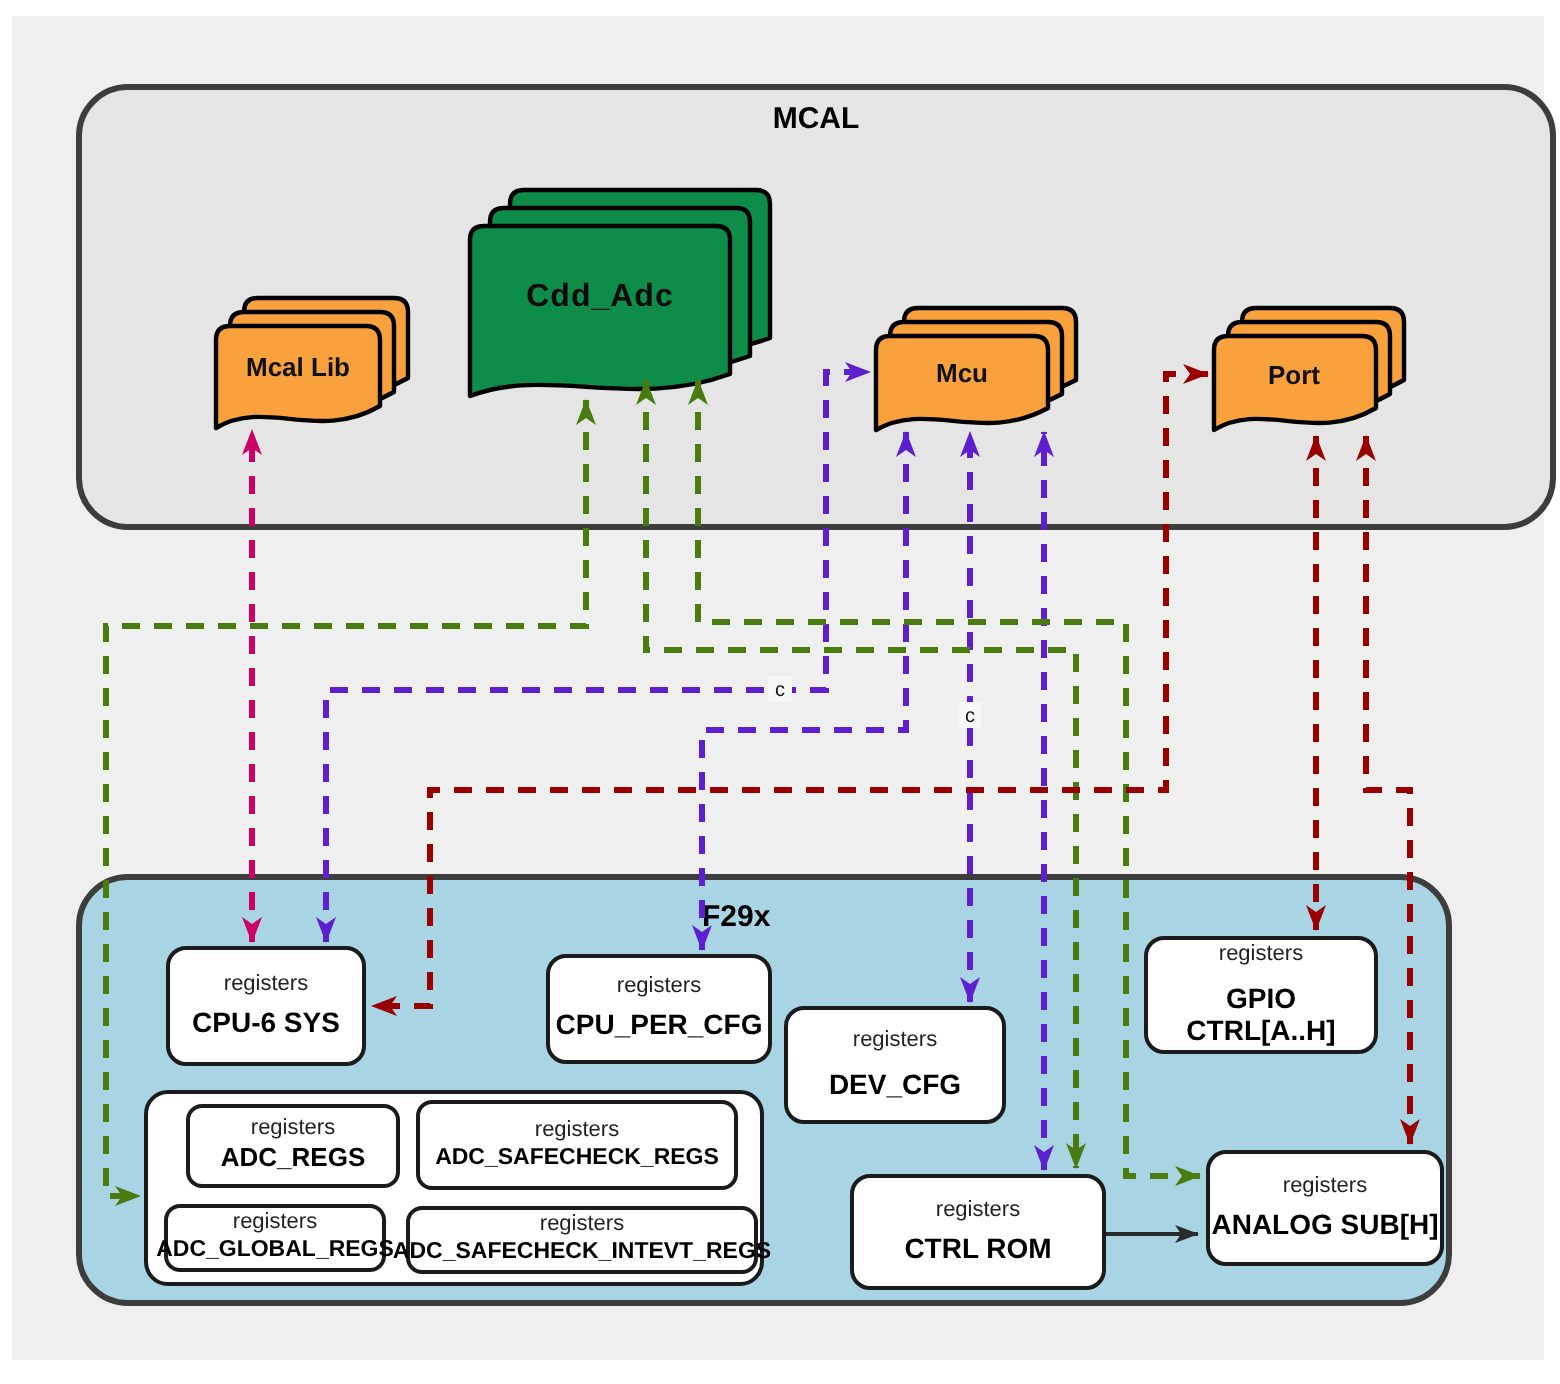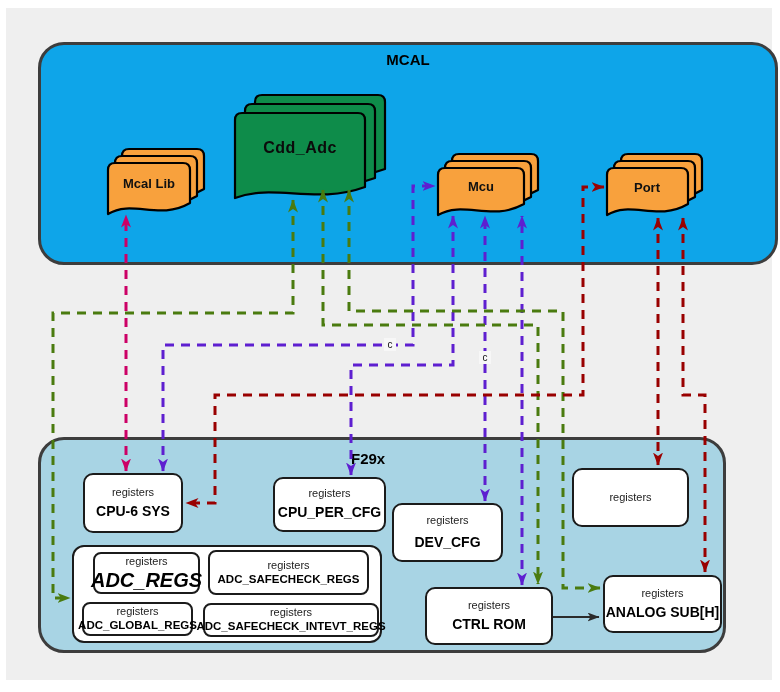--- a/index.html
+++ b/index.html
@@ -1,30 +1,30 @@
 <!DOCTYPE html>
 <html><head>
 <meta charset="utf-8">
 <style>
   html,body{margin:0;padding:0;background:#ffffff;font-family:"Liberation Sans",sans-serif;}
   .stage{position:relative;width:780px;height:692px;background:#ffffff;overflow:hidden;}
   .canvas-bg{position:absolute;left:6px;top:8px;width:766px;height:672px;background:#efefef;}
   .container{position:absolute;border:3px solid #3d3d3d;border-radius:26px;box-sizing:border-box;}
-  .mcal{left:38px;top:42px;width:740px;height:223px;background:#0ea5e9;}
+  .mcal{left:38px;top:42px;width:740px;height:223px;background:#e5e5e5;}
   .f29x{left:38px;top:437px;width:688px;height:216px;background:#a8d4e4;}
   .container-label{position:absolute;font-weight:bold;font-size:15px;color:#000;}
   .mcal-label{left:0;right:0;top:6px;text-align:center;}
   .f29x-label{left:310px;top:10px;text-align:right;}
   .regbox{position:absolute;background:#fff;border:2px solid #1b1b1b;border-radius:10px;box-sizing:border-box;
           display:flex;flex-direction:column;align-items:center;justify-content:center;gap:6px;text-align:center;}
   .regbox.small{border-radius:8px;gap:2px;}
   .reg-sub{font-size:11px;color:#222;line-height:1;}
   .reg-name{font-weight:bold;color:#000;line-height:1.1;}
   .fs14{font-size:14px;}
-  .fs16{font-size:20px;font-style:italic;}
+  .fs16{font-size:13px;}
   .fs12{font-size:11.5px;}
   .adc-group{position:absolute;left:72px;top:545px;width:310px;height:98px;background:#fff;
              border:2px solid #1b1b1b;border-radius:12px;box-sizing:border-box;}
   svg.overlay{position:absolute;left:0;top:0;width:780px;height:692px;pointer-events:none;}
   .doc{stroke:#000;stroke-width:2.2;stroke-linejoin:round;}
   .doc-label{font:bold 13px "Liberation Sans",sans-serif;fill:#111;text-anchor:middle;}
   .doc-label-lg{font:bold 16px "Liberation Sans",sans-serif;fill:#0b0b0b;text-anchor:middle;letter-spacing:0.5px;}
   .edge{fill:none;stroke-width:3;}
   .edge.dashed{stroke-dasharray:9 7;}
   .edge.solid-thin{stroke-width:2;}
@@ -55,20 +55,21 @@
     <div class="reg-name fs14">CPU_PER_CFG</div>
   </div>
 
   <div class="regbox" style="left:392px;top:503px;width:111px;height:59px;gap:9px;">
     <div class="reg-sub">registers</div>
     <div class="reg-name fs14">DEV_CFG</div>
   </div>
 
   <div class="regbox" style="left:572px;top:468px;width:117px;height:59px;gap:9px;">
     <div class="reg-sub">registers</div>
+    <div class="reg-name fs14">GPIO CTRL[A..H]</div>
   </div>
 
   <div class="regbox" style="left:425px;top:587px;width:128px;height:58px;">
     <div class="reg-sub">registers</div>
     <div class="reg-name fs14">CTRL ROM</div>
   </div>
 
   <div class="regbox" style="left:603px;top:575px;width:119px;height:58px;">
     <div class="reg-sub">registers</div>
     <div class="reg-name fs14">ANALOG SUB[H]</div>

